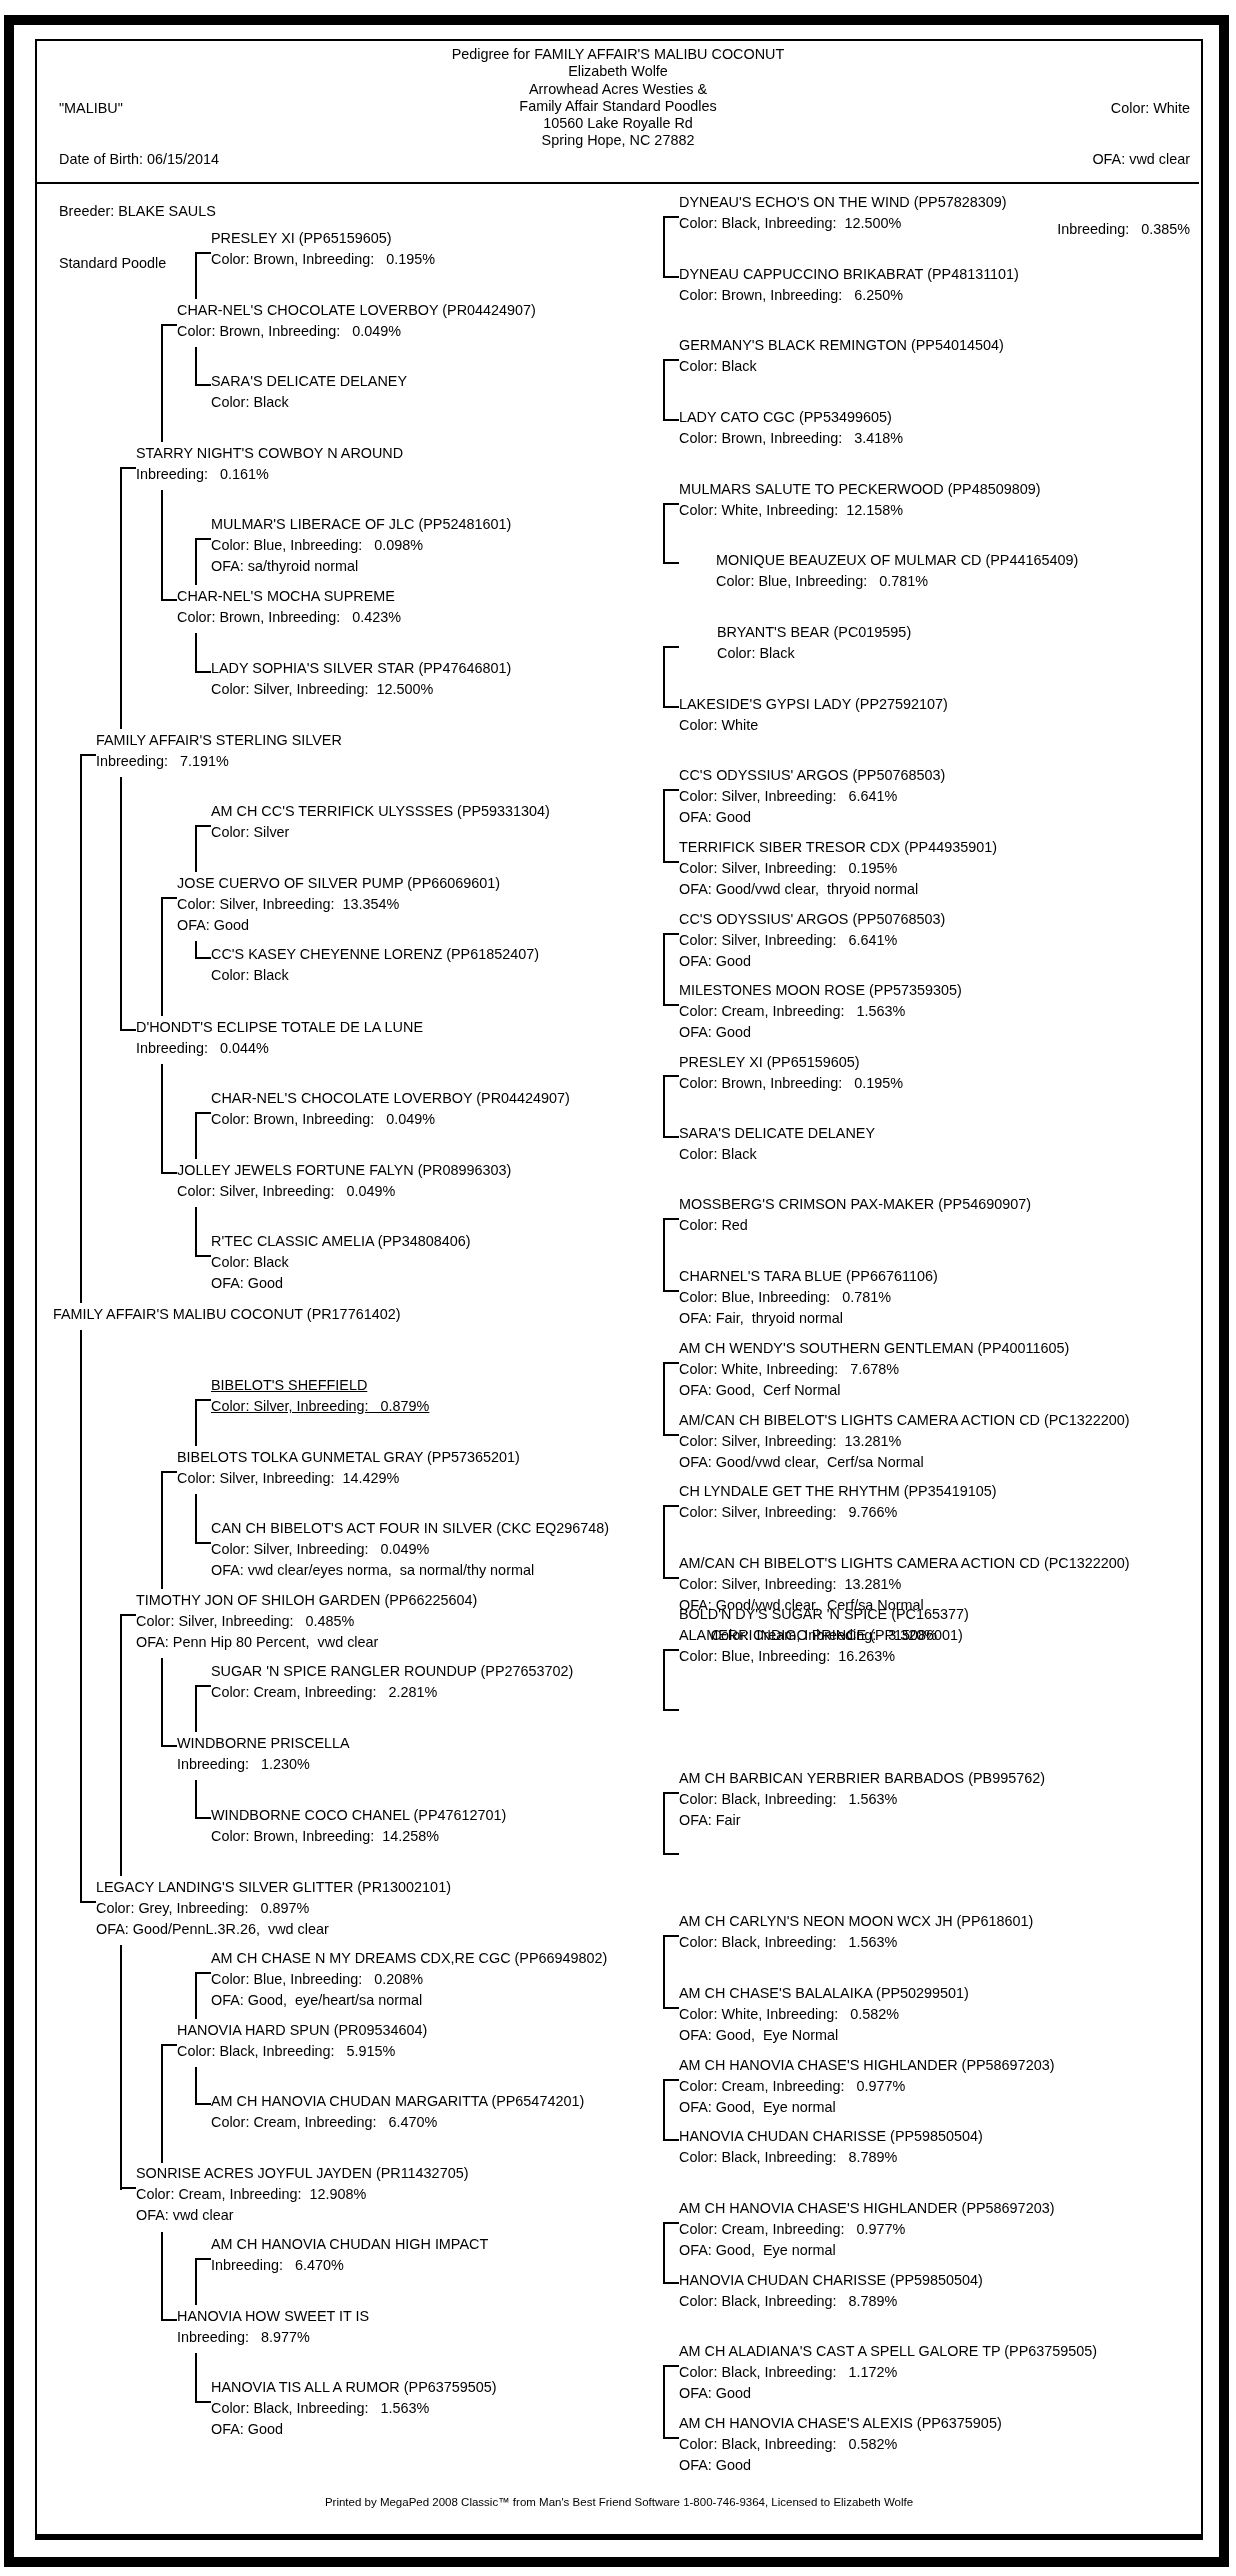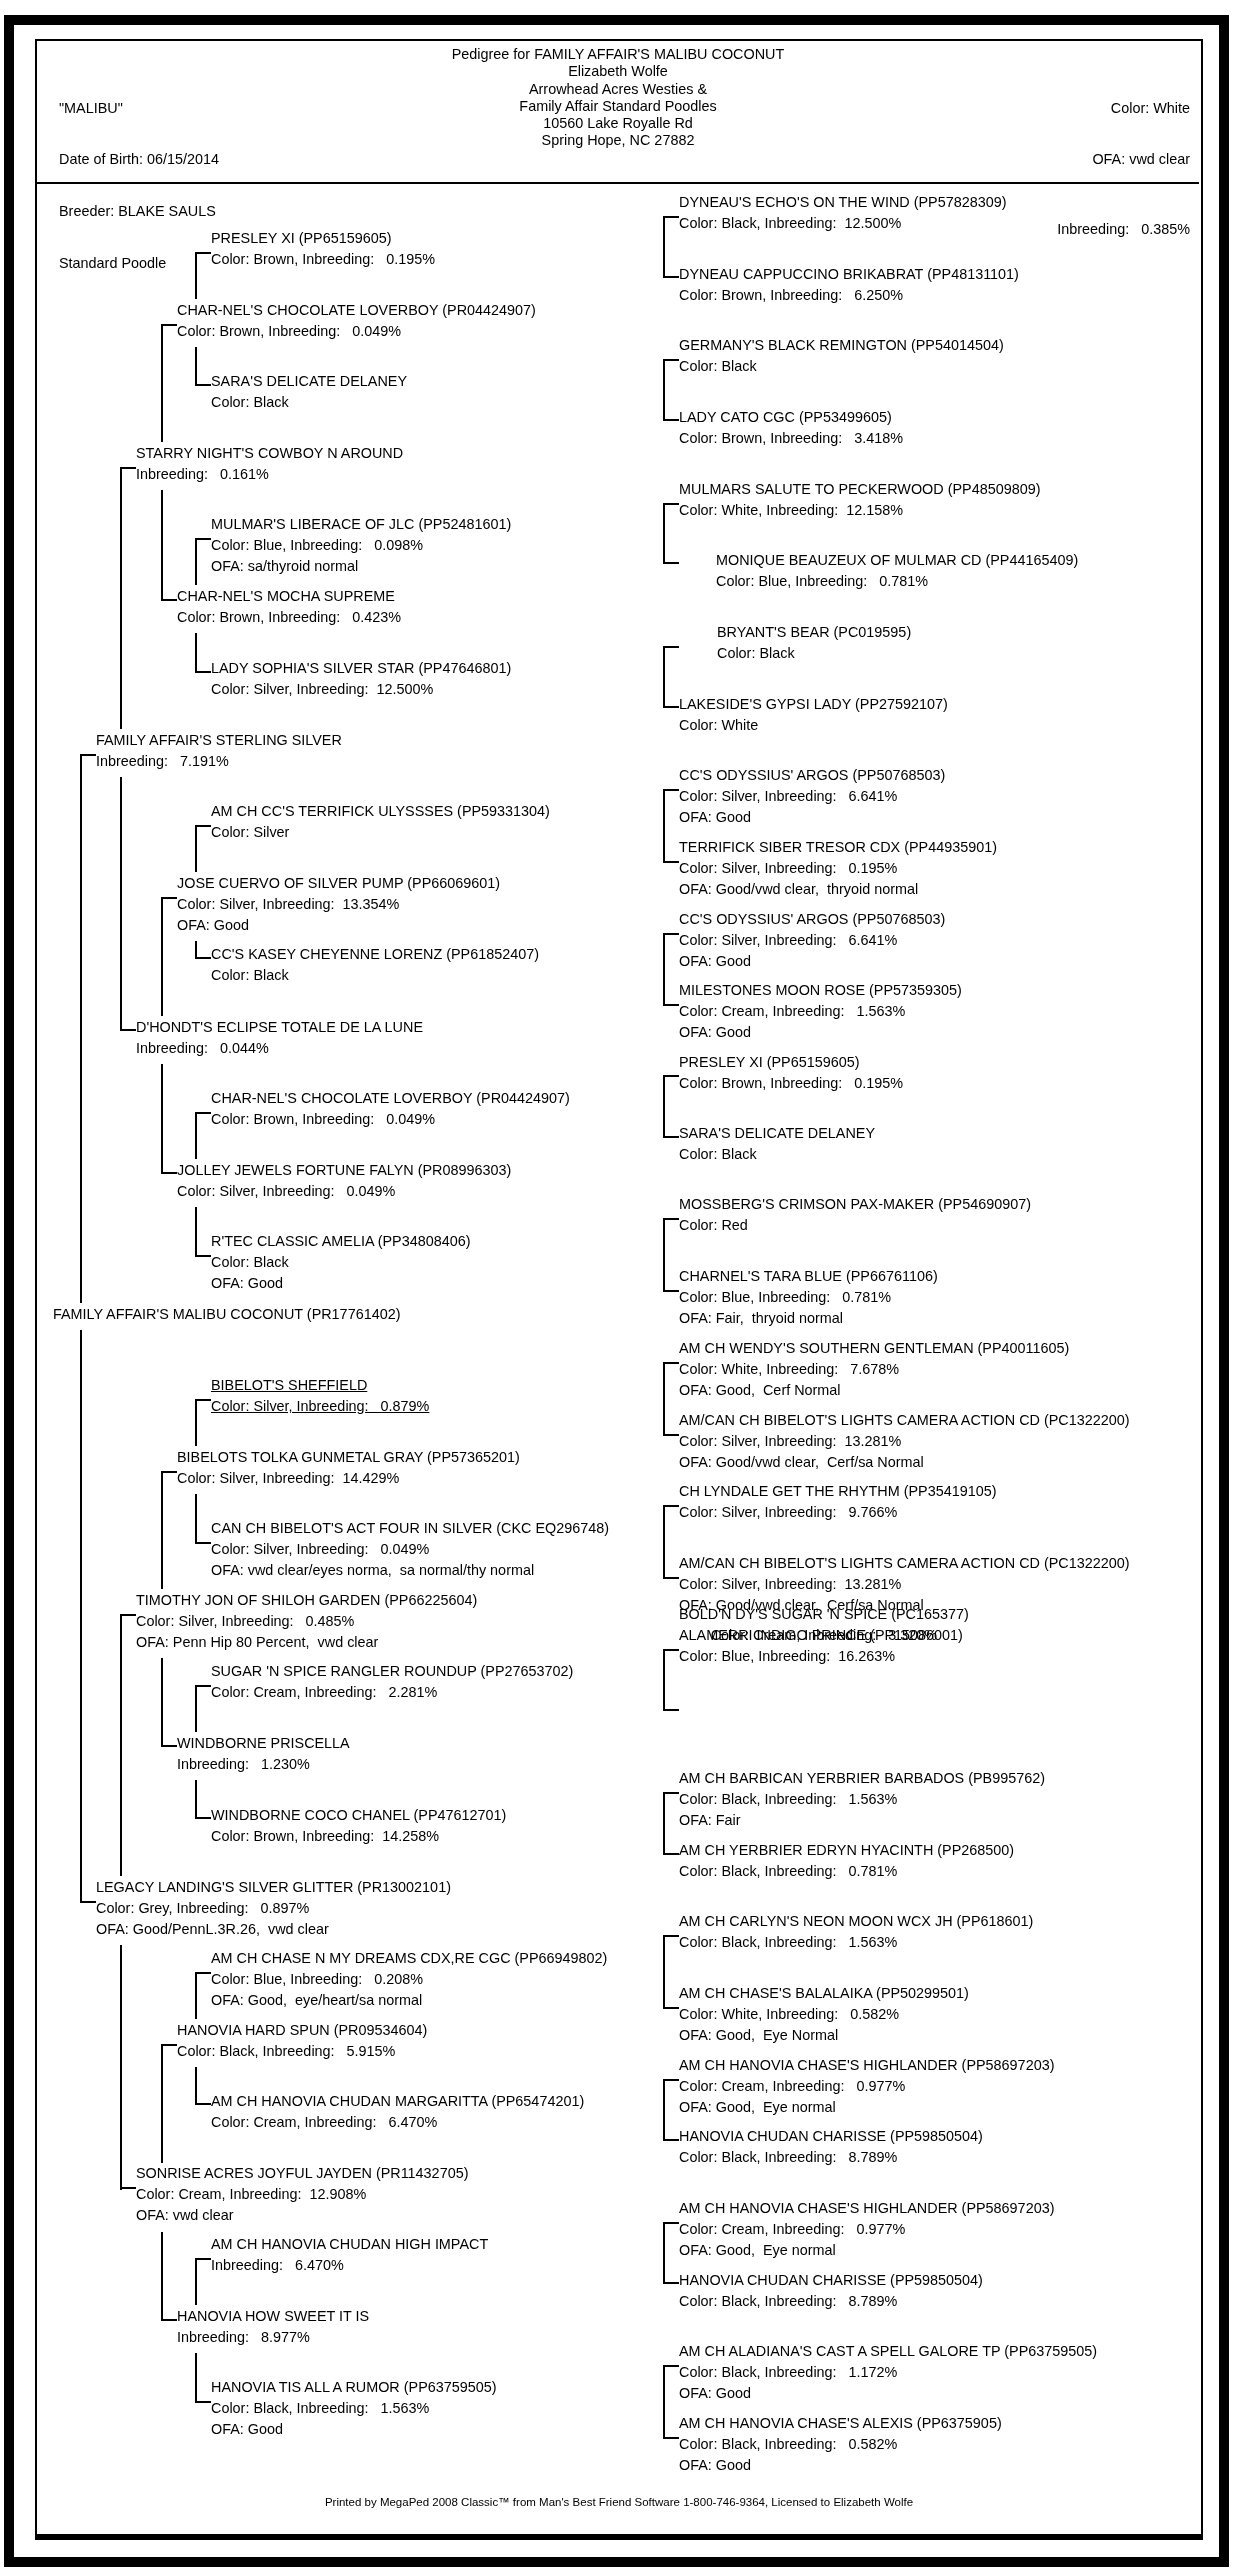--- a/index.html
+++ b/index.html
@@ -70,21 +70,20 @@
       <div class="node" style="left: 679px; top: 1123px;"><div>SARA'S DELICATE DELANEY</div><div>Color: Black</div></div>
       <div class="node" style="left: 679px; top: 1194px;"><div>MOSSBERG'S CRIMSON PAX-MAKER (PP54690907)</div><div>Color: Red</div></div>
       <div class="node" style="left: 679px; top: 1266px;"><div>CHARNEL'S TARA BLUE (PP66761106)</div><div>Color: Blue, Inbreeding:   0.781%</div><div>OFA: Fair,  thryoid normal</div></div>
       <div class="node" style="left: 679px; top: 1338px;"><div>AM CH WENDY'S SOUTHERN GENTLEMAN (PP40011605)</div><div>Color: White, Inbreeding:   7.678%</div><div>OFA: Good,  Cerf Normal</div></div>
       <div class="node" style="left: 679px; top: 1410px;"><div>AM/CAN CH BIBELOT'S LIGHTS CAMERA ACTION CD (PC1322200)</div><div>Color: Silver, Inbreeding:  13.281%</div><div>OFA: Good/vwd clear,  Cerf/sa Normal</div></div>
       <div class="node" style="left: 679px; top: 1481px;"><div>CH LYNDALE GET THE RHYTHM (PP35419105)</div><div>Color: Silver, Inbreeding:   9.766%</div></div>
       <div class="node" style="left: 679px; top: 1553px;"><div>AM/CAN CH BIBELOT'S LIGHTS CAMERA ACTION CD (PC1322200)</div><div>Color: Silver, Inbreeding:  13.281%</div><div>OFA: Good/vwd clear,  Cerf/sa Normal</div></div>
       <div class="node" style="left: 679px; top: 1625px;"><div>ALAMERRI INDIGO PRINCE (PP15086001)</div><div>Color: Blue, Inbreeding:  16.263%</div></div>
       <div class="node" style="left: 679px; top: 1604px; text-align: center;"><div>BOLD'N DY'S SUGAR 'N SPICE (PC165377)</div><div>Color: Cream, Inbreeding:   3.320%</div></div>
       <div class="node" style="left: 679px; top: 1768px;"><div>AM CH BARBICAN YERBRIER BARBADOS (PB995762)</div><div>Color: Black, Inbreeding:   1.563%</div><div>OFA: Fair</div></div>
-      <div class="node" style="left: 679px; top: 1840px;"><div>AM CH YERBRIER EDRYN HYACINTH (PP268500)</div><div>Color: Black, Inbreeding:   0.781%</div></div>
       <div class="node" style="left: 679px; top: 1911px;"><div>AM CH CARLYN'S NEON MOON WCX JH (PP618601)</div><div>Color: Black, Inbreeding:   1.563%</div></div>
       <div class="node" style="left: 679px; top: 1983px;"><div>AM CH CHASE'S BALALAIKA (PP50299501)</div><div>Color: White, Inbreeding:   0.582%</div><div>OFA: Good,  Eye Normal</div></div>
       <div class="node" style="left: 679px; top: 2055px;"><div>AM CH HANOVIA CHASE'S HIGHLANDER (PP58697203)</div><div>Color: Cream, Inbreeding:   0.977%</div><div>OFA: Good,  Eye normal</div></div>
       <div class="node" style="left: 679px; top: 2126px;"><div>HANOVIA CHUDAN CHARISSE (PP59850504)</div><div>Color: Black, Inbreeding:   8.789%</div></div>
       <div class="node" style="left: 679px; top: 2198px;"><div>AM CH HANOVIA CHASE'S HIGHLANDER (PP58697203)</div><div>Color: Cream, Inbreeding:   0.977%</div><div>OFA: Good,  Eye normal</div></div>
       <div class="node" style="left: 679px; top: 2270px;"><div>HANOVIA CHUDAN CHARISSE (PP59850504)</div><div>Color: Black, Inbreeding:   8.789%</div></div>
       <div class="node" style="left: 679px; top: 2341px;"><div>AM CH ALADIANA'S CAST A SPELL GALORE TP (PP63759505)</div><div>Color: Black, Inbreeding:   1.172%</div><div>OFA: Good</div></div>
       <div class="node" style="left: 679px; top: 2413px;"><div>AM CH HANOVIA CHASE'S ALEXIS (PP6375905)</div><div>Color: Black, Inbreeding:   0.582%</div><div>OFA: Good</div></div>
       <div class="node" style="left: 211px; top: 228px;"><div>PRESLEY XI (PP65159605)</div><div>Color: Brown, Inbreeding:   0.195%</div></div>
       <div class="node" style="left: 211px; top: 371px;"><div>SARA'S DELICATE DELANEY</div><div>Color: Black</div></div>

